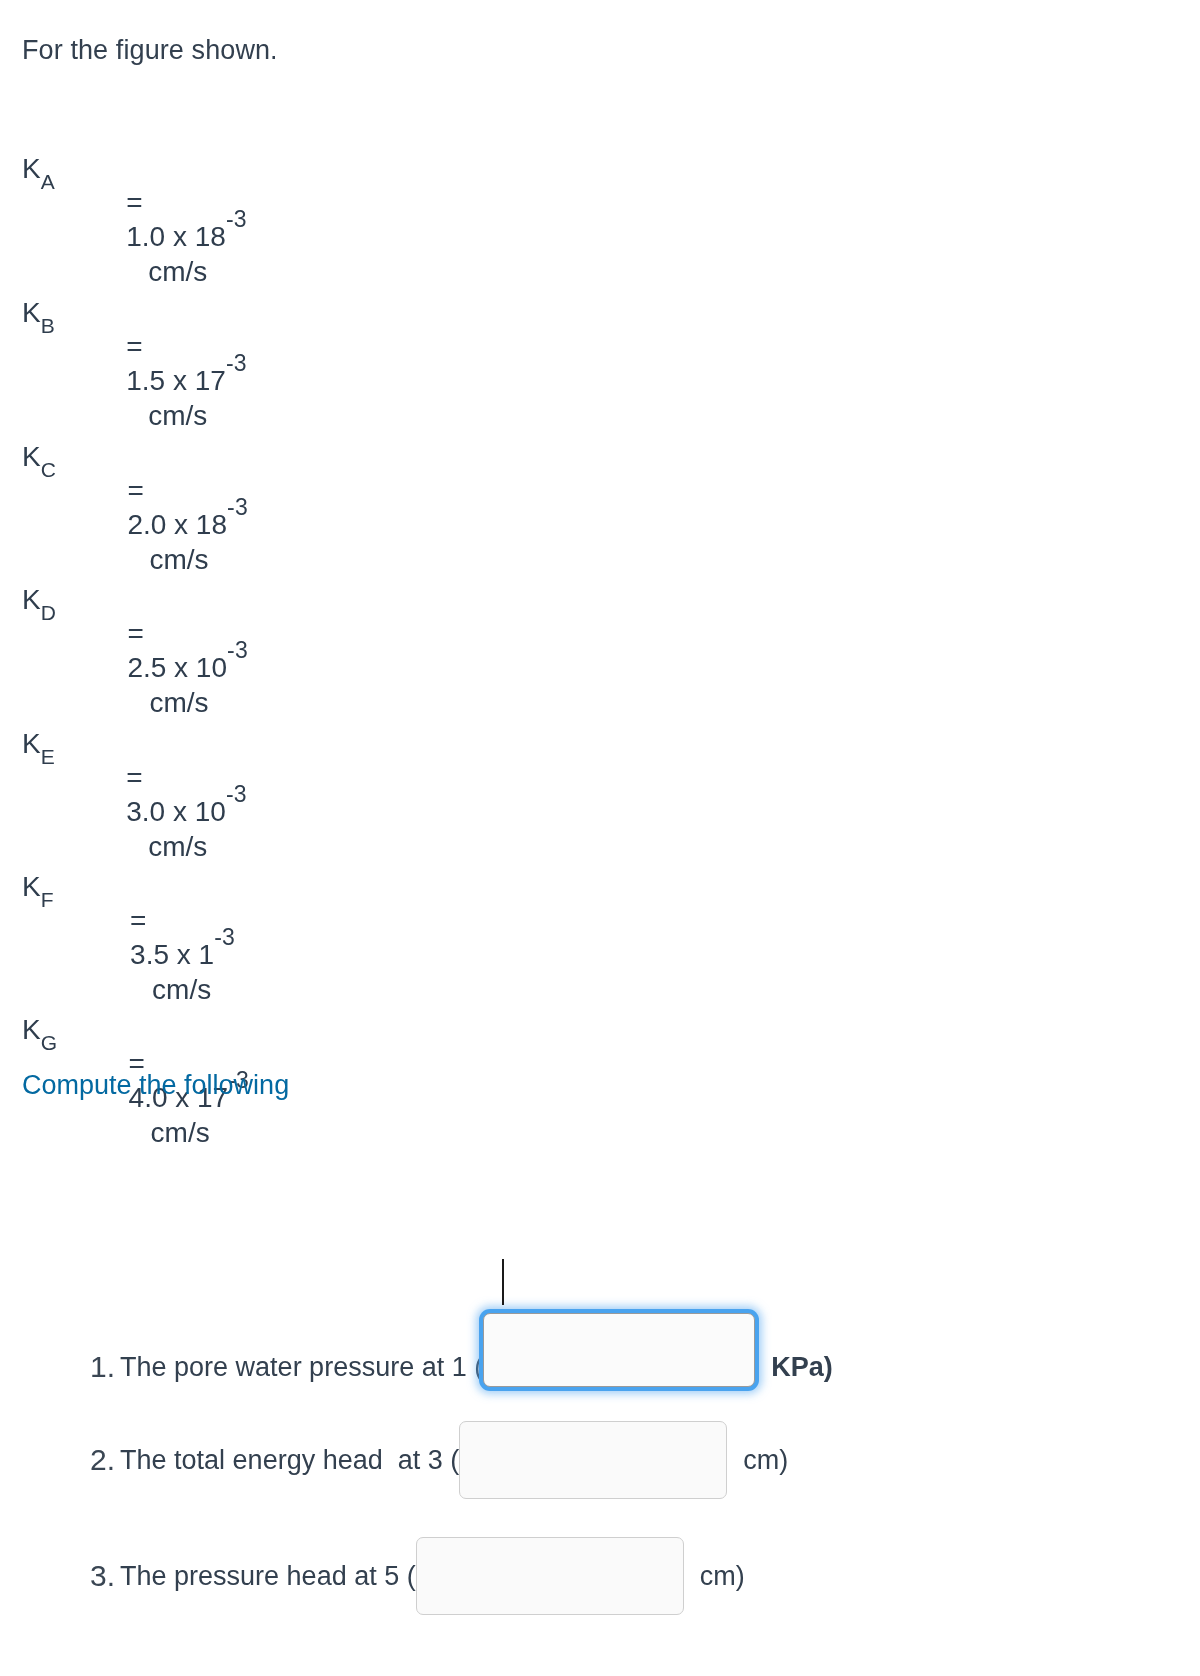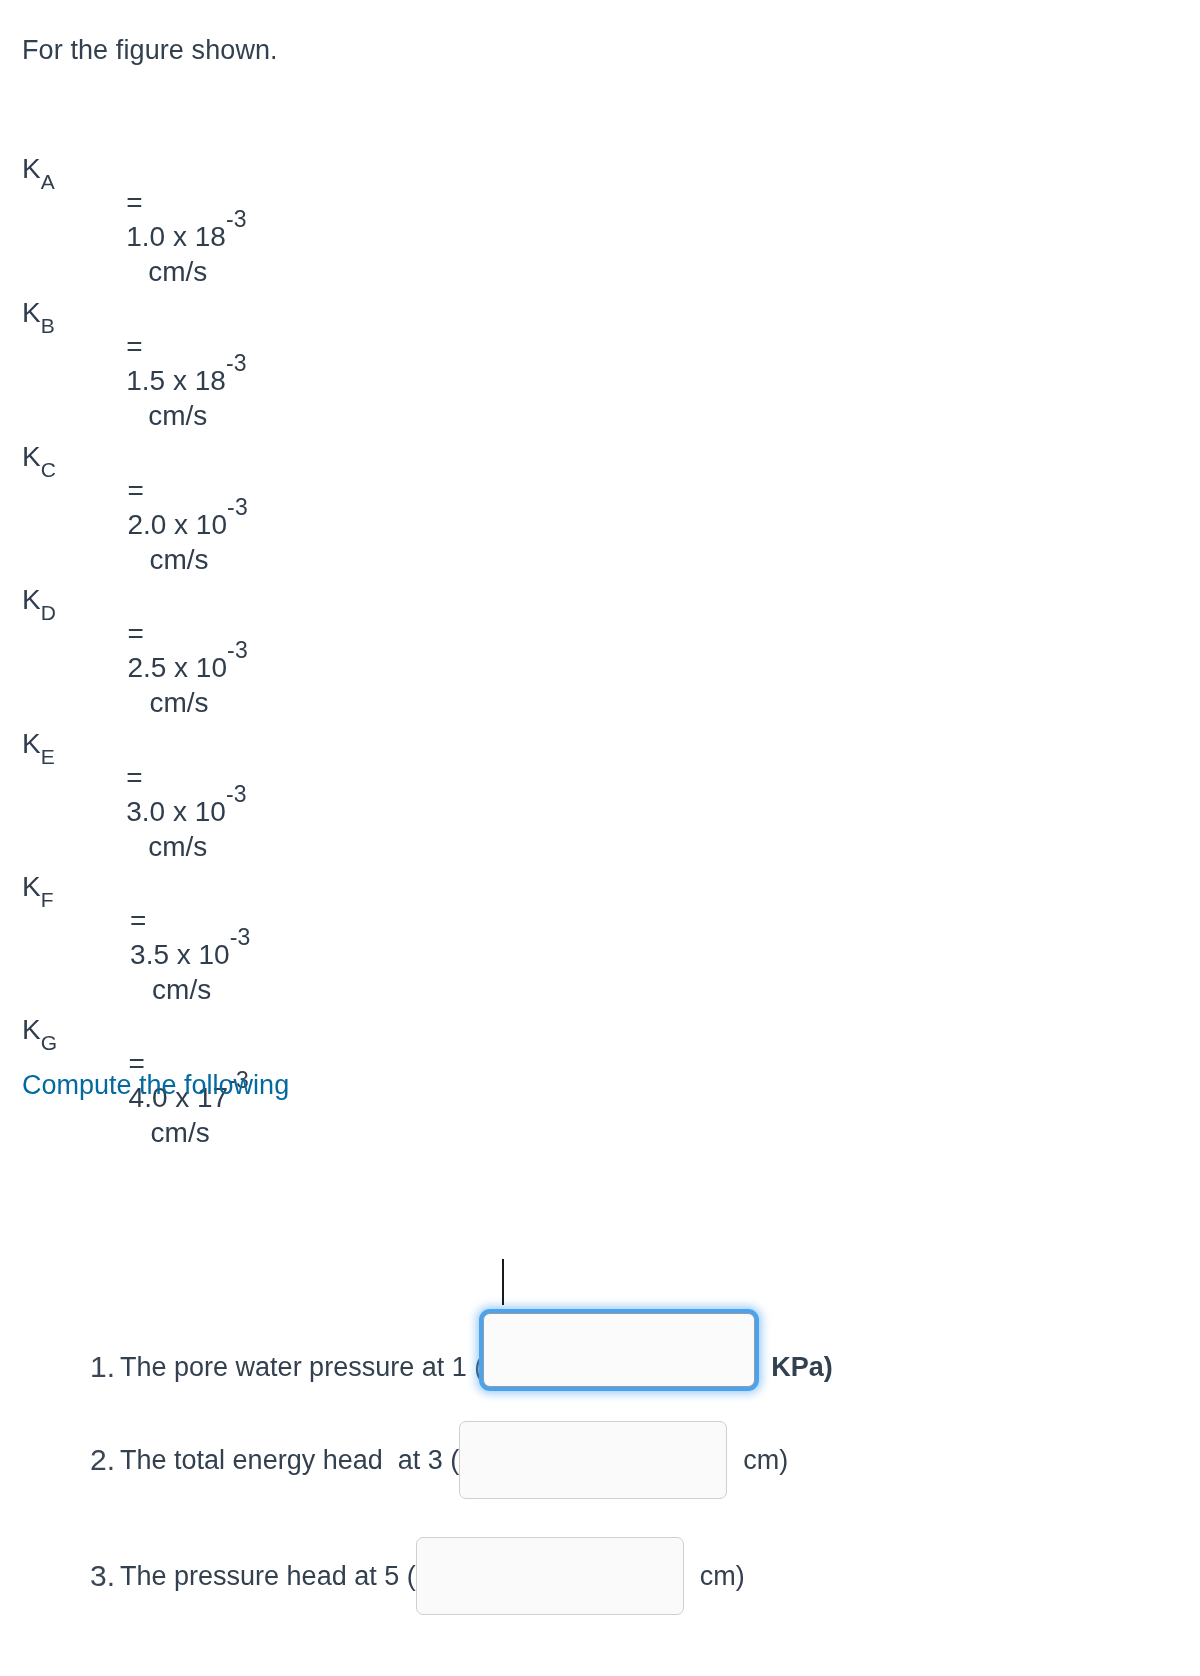--- a/index.html
+++ b/index.html
@@ -164,31 +164,31 @@
         <span>1.0 x 18</span><span class="sup">-3</span>
         <span class="unit">cm/s</span>
       </span>
     </div>
 
     <div class="eq" style="top:296px">
       <span class="sym">K</span>
         <span class="sub">B</span>
       <span class="eq-rest">
         <span>=</span>
-        <span>1.5 x 18</span><span class="sup">-3</span>
+        <span>1.5 x 17</span><span class="sup">-3</span>
         <span class="unit">cm/s</span>
       </span>
     </div>
 
     <div class="eq" style="top:440px">
       <span class="sym">K</span>
         <span class="sub">C</span>
       <span class="eq-rest">
         <span>=</span>
-        <span>2.0 x 10</span><span class="sup">-3</span>
+        <span>2.0 x 18</span><span class="sup">-3</span>
         <span class="unit">cm/s</span>
       </span>
     </div>
 
     <div class="eq" style="top:583px">
       <span class="sym">K</span>
         <span class="sub">D</span>
       <span class="eq-rest">
         <span>=</span>
         <span>2.5 x 10</span><span class="sup">-3</span>
@@ -204,21 +204,21 @@
         <span>3.0 x 10</span><span class="sup">-3</span>
         <span class="unit">cm/s</span>
       </span>
     </div>
 
     <div class="eq" style="top:870px">
       <span class="sym">K</span>
         <span class="sub">F</span>
       <span class="eq-rest" style="margin-left:14px">
         <span>=</span>
-        <span>3.5 x 10</span><span class="sup">-3</span>
+        <span>3.5 x 1</span><span class="sup">-3</span>
         <span class="unit">cm/s</span>
       </span>
     </div>
 
     <div class="eq" style="top:1013px">
       <span class="sym">K</span>
         <span class="sub">G</span>
       <span class="eq-rest">
         <span>=</span>
         <span>4.0 x 17</span><span class="sup">-3</span>

